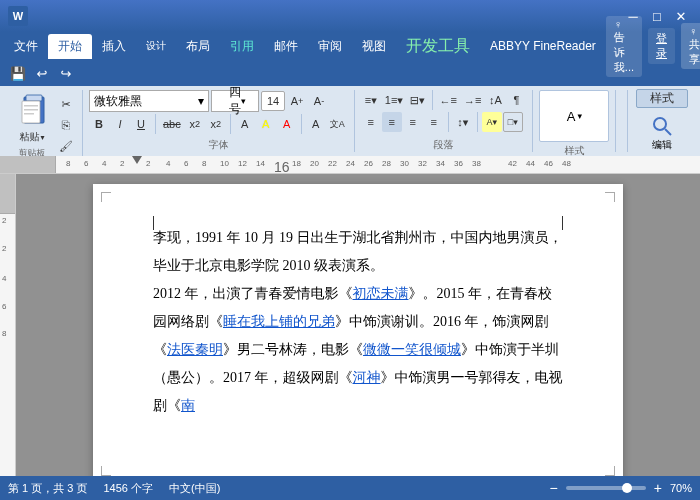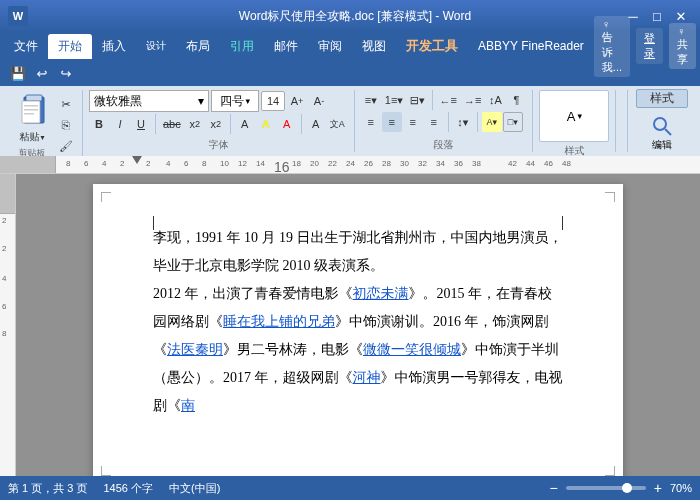--- a/index.html
+++ b/index.html
@@ -52,21 +52,21 @@
       cursor: pointer;
       justify-content: space-between;
     }
     .font-size-select {
       height: 22px;
       width: 48px;
       background: white;
       border: 1px solid #aaa;
       display: flex;
       align-items: center;
-      padding: 0 8px;
+      padding: 0 17px;
       font-size: 12px;
       cursor: pointer;
       justify-content: space-between;
     }
 
     
     #quick-access {
       height: 26px;
       background: #2e5fa3;
       display: flex;
@@ -254,39 +254,38 @@
     }
   </style>
 </head>
 <body>
 
 <div id="titlebar">
   <div style="width:80px; display:flex; gap:4px; align-items:center;">
 
     <div style="width:20px;height:20px;background:#2e5fa3;border-radius:2px;display:flex;align-items:center;justify-content:center;color:white;font-size:11px;font-weight:bold;">W</div>
   </div>
-  <div style="flex:1;text-align:center;font-size:12px;color:white;">Word标尺使用全攻略.doc [兼容模式] - Word</div>
   <div style="display:flex;gap:2px;">
     <span style="width:22px;height:18px;display:flex;align-items:center;justify-content:center;color:white;font-size:13px;cursor:pointer;">─</span>
     <span style="width:22px;height:18px;display:flex;align-items:center;justify-content:center;color:white;font-size:13px;cursor:pointer;">□</span>
     <span style="width:22px;height:18px;display:flex;align-items:center;justify-content:center;color:white;font-size:13px;cursor:pointer;">✕</span>
   </div>
 </div>
 
 <div id="menubar">
   <div class="menu-item" style="color:white;font-size:12px;">文件</div>
   <div class="menu-item active" style="font-size:12px;">开始</div>
   <div class="menu-item" style="color:white;font-size:12px;">插入</div>
   <div class="menu-item" style="color:white;font-size:10px;">设计</div>
   <div class="menu-item" style="color:white;font-size:12px;">布局</div>
   <div class="menu-item" style="color:#5eead4;font-size:12px;">引用</div>
   <div class="menu-item" style="color:white;font-size:12px;">邮件</div>
   <div class="menu-item" style="color:white;font-size:12px;">审阅</div>
   <div class="menu-item" style="color:white;font-size:12px;">视图</div>
-  <div class="menu-item" style="color:#fdba74;font-size:13px;font-weight:bold;">开发工具</div>
+  <div class="menu-item" style="color:#86efac;font-size:16px;">开发工具</div>
   <div class="menu-item" style="color:white;font-size:12px;">ABBYY FineReader</div>
   <div style="margin-left:auto;display:flex;align-items:center;gap:6px;">
     <div style="padding:2px 8px;background:rgba(255,255,255,0.15);border-radius:3px;color:white;font-size:11px;cursor:pointer;">♀ 告诉我...</div>
     <div style="padding:3px 8px;background:rgba(255,255,255,0.1);border-radius:3px;color:white;font-size:11px;cursor:pointer;text-decoration:underline;">登录</div>
     <div style="padding:2px 8px;background:rgba(255,255,255,0.2);border-radius:3px;color:white;font-size:11px;cursor:pointer;">♀ 共享</div>
   </div>
 </div>
 
 <div id="ribbon-container">
 

